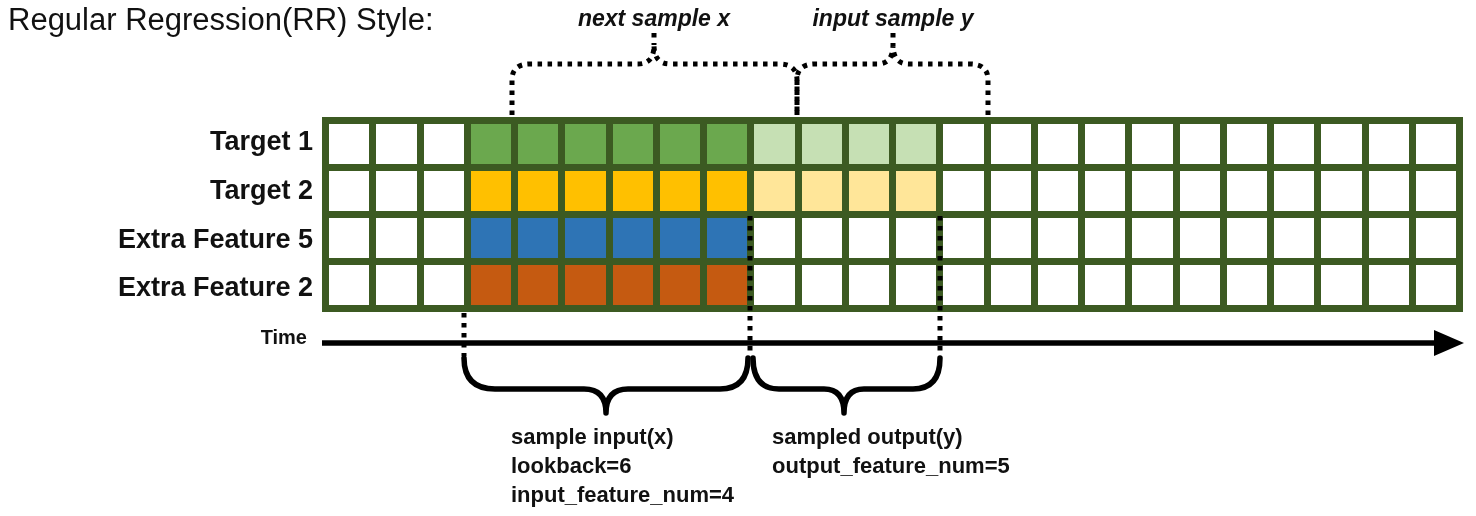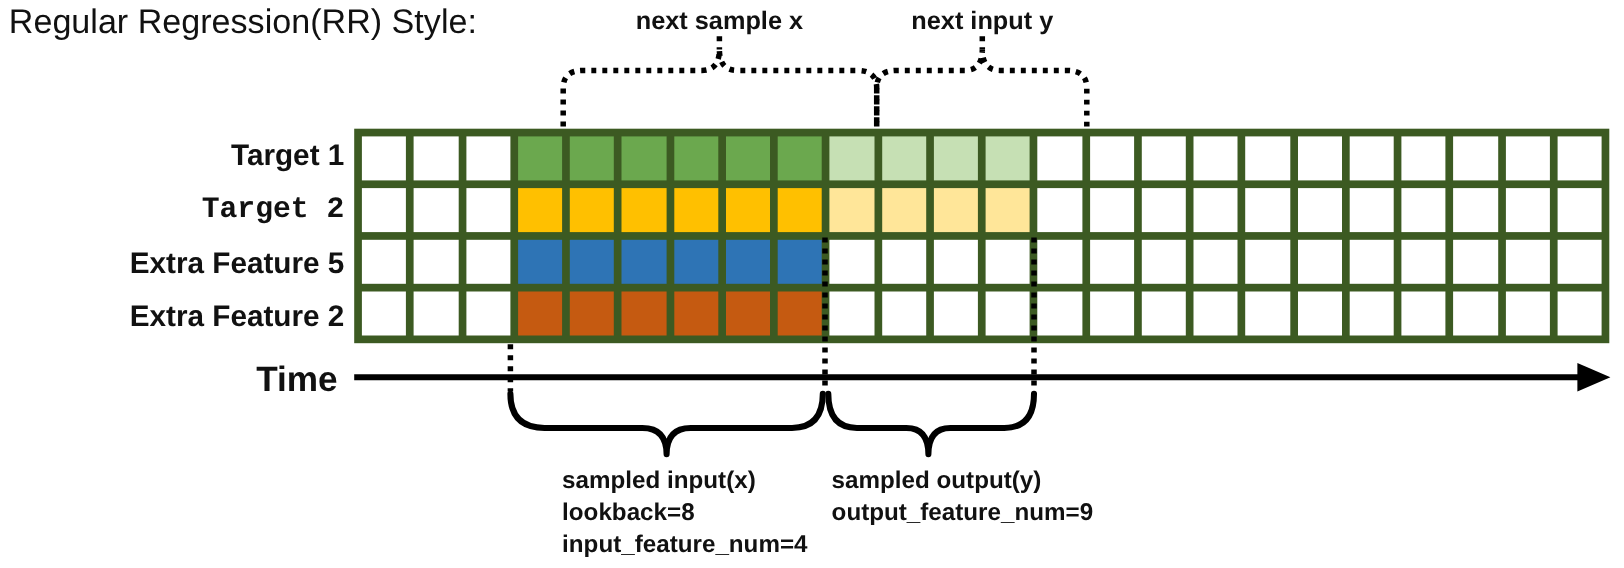--- a/index.html
+++ b/index.html
@@ -20,20 +20,21 @@
     font-weight: normal;
     letter-spacing: 0px;
     white-space: nowrap;
   }
   .brace-label {
     position: absolute;
     top: 5px;
     width: 240px;
     text-align: center;
     font-size: 23px;
+    font-style: italic;
     font-weight: bold;
     white-space: nowrap;
   }
   .brace-label.x { left: 534px; }
   .brace-label.y { left: 773px; }
   .row-label {
     position: absolute;
     left: 0;
     width: 313px;
     height: 49px;
@@ -64,47 +65,47 @@
     width: 1476px;
     height: 516px;
     pointer-events: none;
   }
   .time-label {
     position: absolute;
     left: 0;
     top: 326px;
     width: 307px;
     text-align: right;
-    font-size: 32px;
+    font-size: 20px;
     font-weight: bold;
     white-space: nowrap;
   }
   .annotation {
     position: absolute;
     top: 422px;
     font-size: 22px;
     font-weight: bold;
     line-height: 29px;
     white-space: nowrap;
   }
   .annotation.input { left: 511px; }
-  .annotation.output { left: 756px; }
+  .annotation.output { left: 772px; }
 </style>
 </head>
 <body>
 
 <div class="canvas">
 
   <div class="title">Regular Regression(RR) Style:</div>
 
   <div class="brace-label x">next sample x</div>
-  <div class="brace-label y">next input y</div>
+  <div class="brace-label y">input sample y</div>
 
   <div class="row-label" style="top:117px;">Target 1</div>
-  <div class="row-label" style="top:166px;font-family:Liberation Mono, monospace;">Target 2</div>
+  <div class="row-label" style="top:166px;">Target 2</div>
   <div class="row-label" style="top:215px;">Extra Feature 5</div>
   <div class="row-label" style="top:263px;">Extra Feature 2</div>
 
   <div class="grid" style="background: rgb(60, 90, 34);">
       <div class="cell" style="background: rgb(255, 255, 255);"></div>
       <div class="cell" style="background: rgb(255, 255, 255);"></div>
       <div class="cell" style="background: rgb(255, 255, 255);"></div>
       <div class="cell" style="background: rgb(107, 168, 78);"></div>
       <div class="cell" style="background: rgb(107, 168, 78);"></div>
       <div class="cell" style="background: rgb(107, 168, 78);"></div>
@@ -217,23 +218,23 @@
     <polygon points="1434,330 1464,343 1434,356" fill="#000"></polygon>
 
     <path d="M 464 358 Q 464 389 495 389 L 584 389 Q 606 389 606 413 Q 606 389 628 389 L 720 389 Q 748 389 748 358" fill="none" stroke="#000" stroke-width="5.5" stroke-linecap="round" stroke-linejoin="round"></path>
 
     <path d="M 753 358 Q 753 389 779 389 L 824 389 Q 844 389 844 413 Q 844 389 864 389 L 913 389 Q 940 389 940 358" fill="none" stroke="#000" stroke-width="5.5" stroke-linecap="round" stroke-linejoin="round"></path>
   </svg>
 
   <div class="time-label">Time</div>
 
   <div class="annotation input">
-    <div>sampled input(x)</div>
-    <div>lookback=8</div>
+    <div>sample input(x)</div>
+    <div>lookback=6</div>
     <div>input_feature_num=4</div>
   </div>
 
   <div class="annotation output">
     <div>sampled output(y)</div>
-    <div>output_feature_num=9</div>
+    <div>output_feature_num=5</div>
   </div>
 
 </div>
 
 </body></html>

